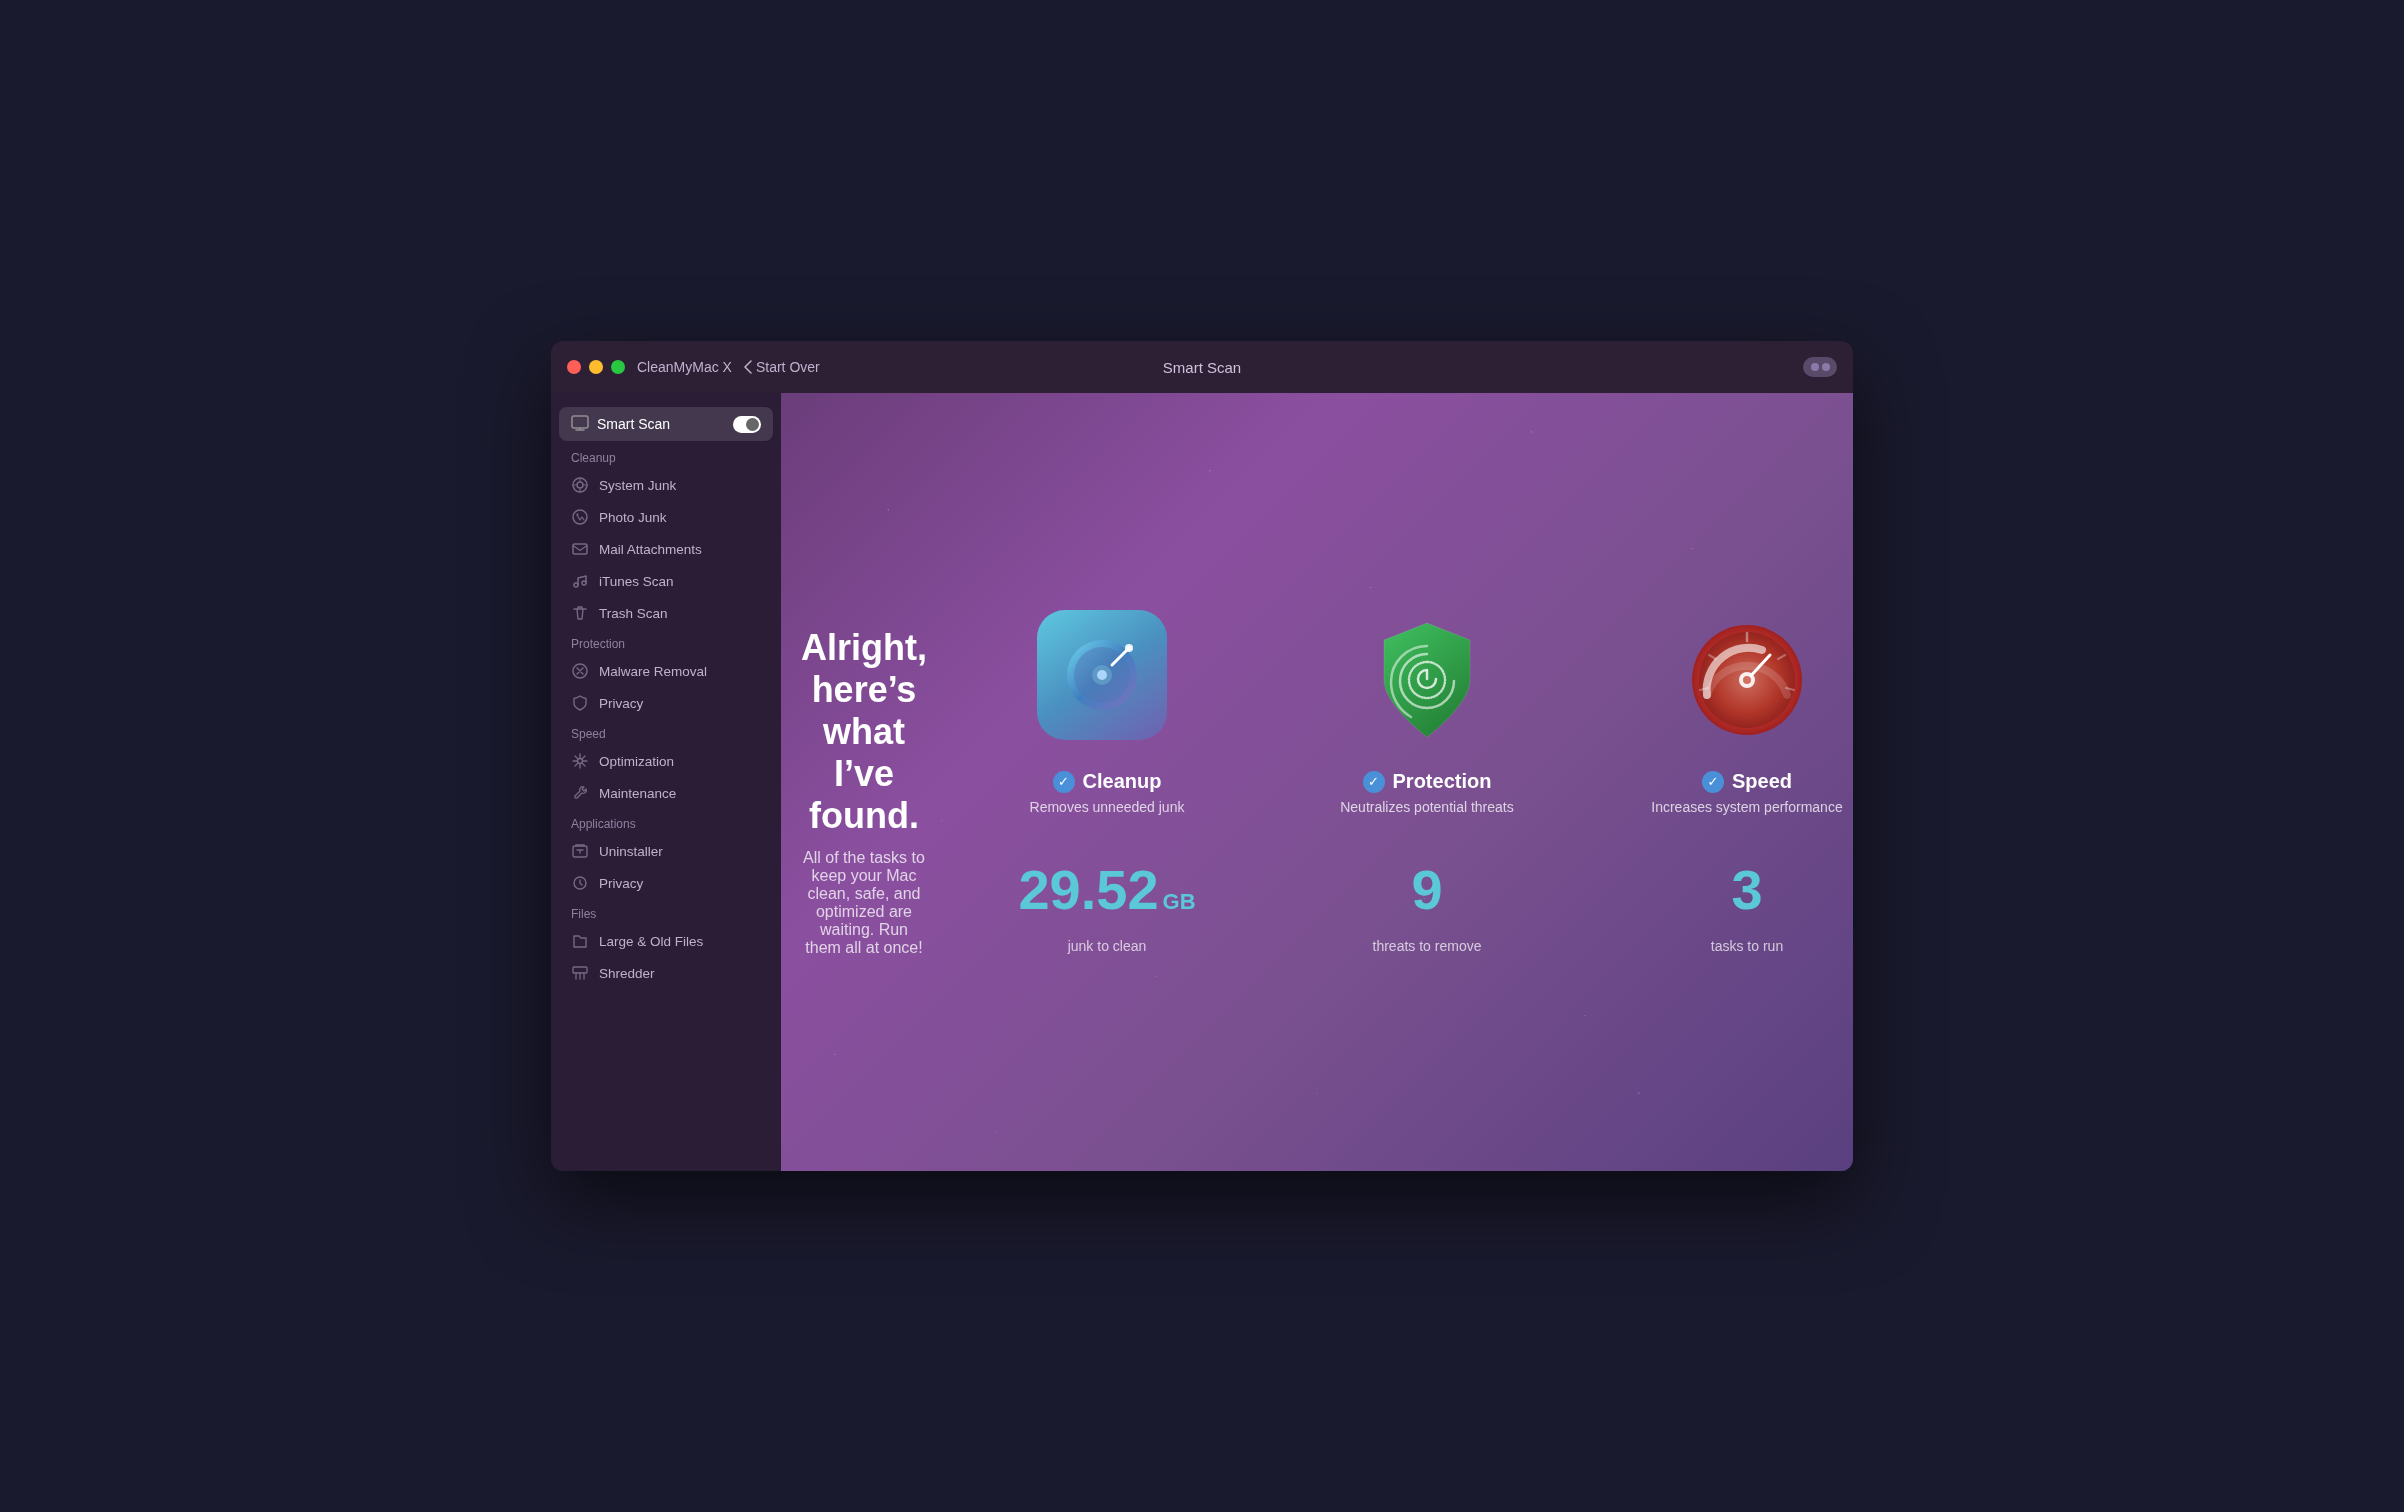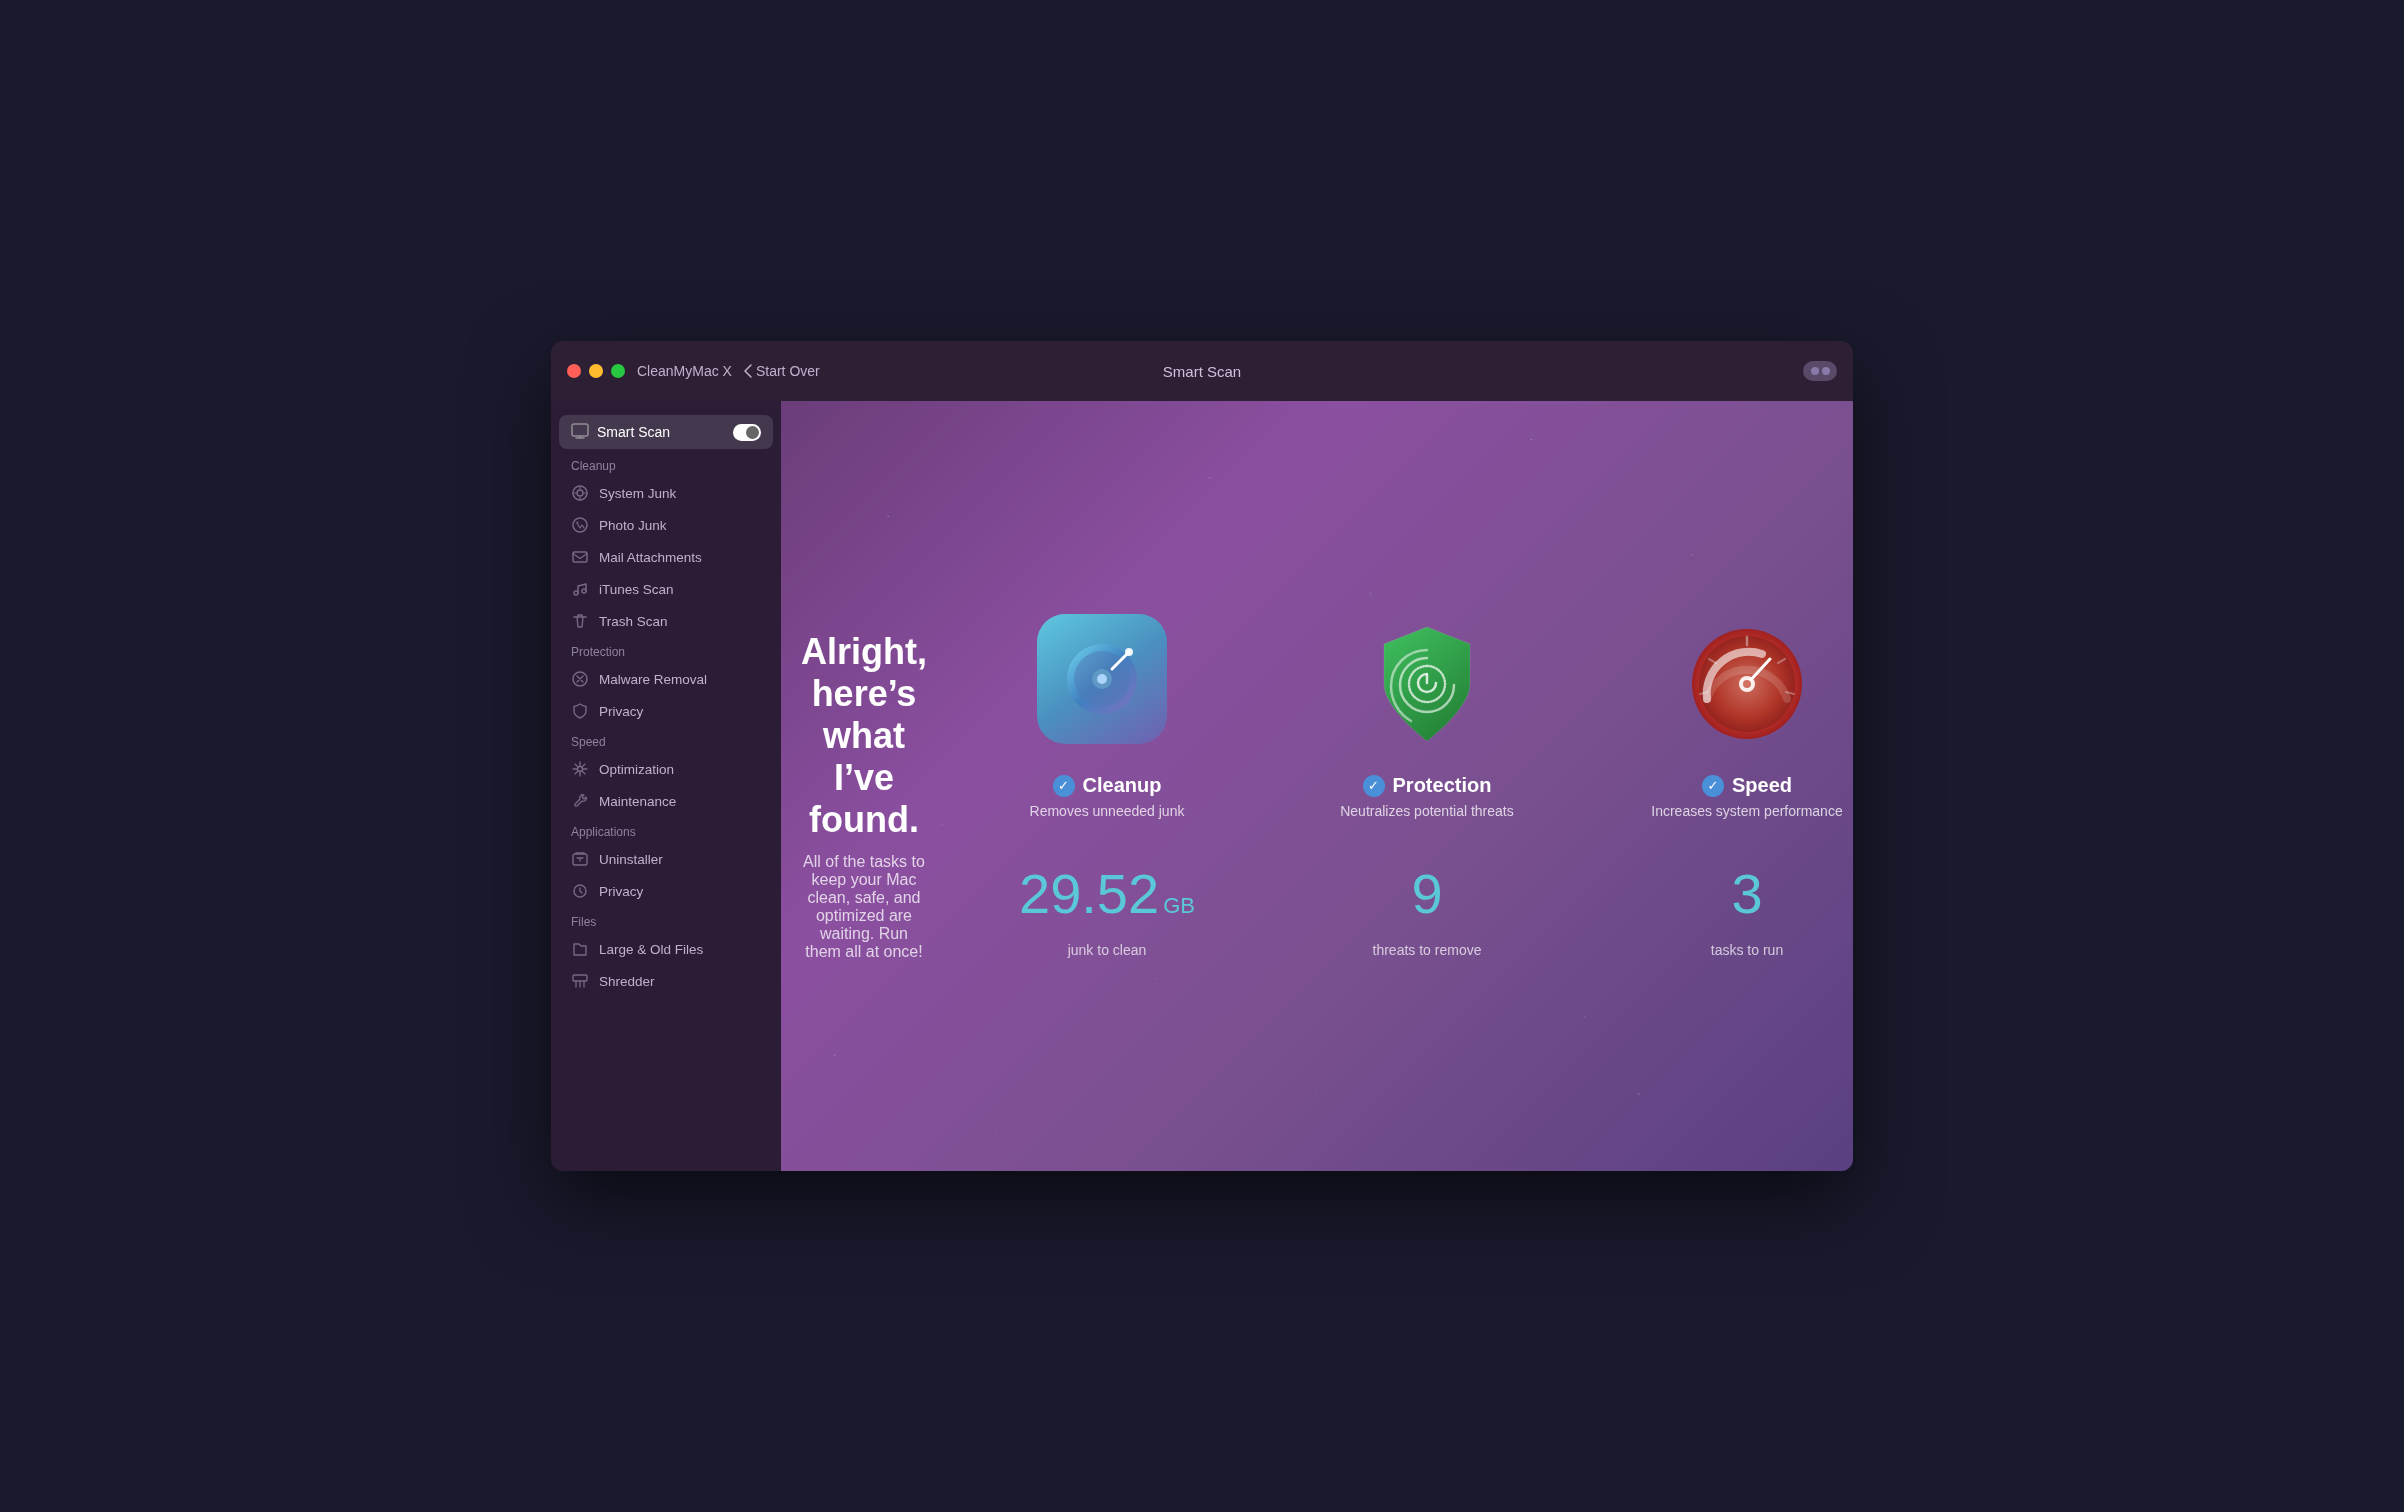--- a/index.html
+++ b/index.html
@@ -15,21 +15,21 @@
       width: 1302px;
       height: 830px;
       border-radius: 12px;
       overflow: hidden;
       display: flex;
       flex-direction: column;
       box-shadow: 0 30px 80px rgba(0,0,0,0.6);
     }
     .titlebar {
       background: #2d2035;
-      height: 60px;
+      height: 52px;
       display: flex;
       align-items: center;
       padding: 0 16px;
       flex-shrink: 0;
       position: relative;
     }
     .traffic-lights {
       display: flex;
       gap: 8px;
       align-items: center;
@@ -242,21 +242,21 @@
       font-weight: 700;
     }
     .card-desc {
       color: rgba(255,255,255,0.75);
       font-size: 14px;
       margin-bottom: 16px;
     }
     .card-number {
       color: #5bc8d8;
       font-size: 56px;
-      font-weight: 400;
+      font-weight: 700;
       line-height: 1;
       margin-top: 31px;
     }
     .card-number-row {
       display: flex;
       align-items: baseline;
     }
     .card-unit-label {
       color: rgba(255,255,255,0.7);
       font-size: 14px;

